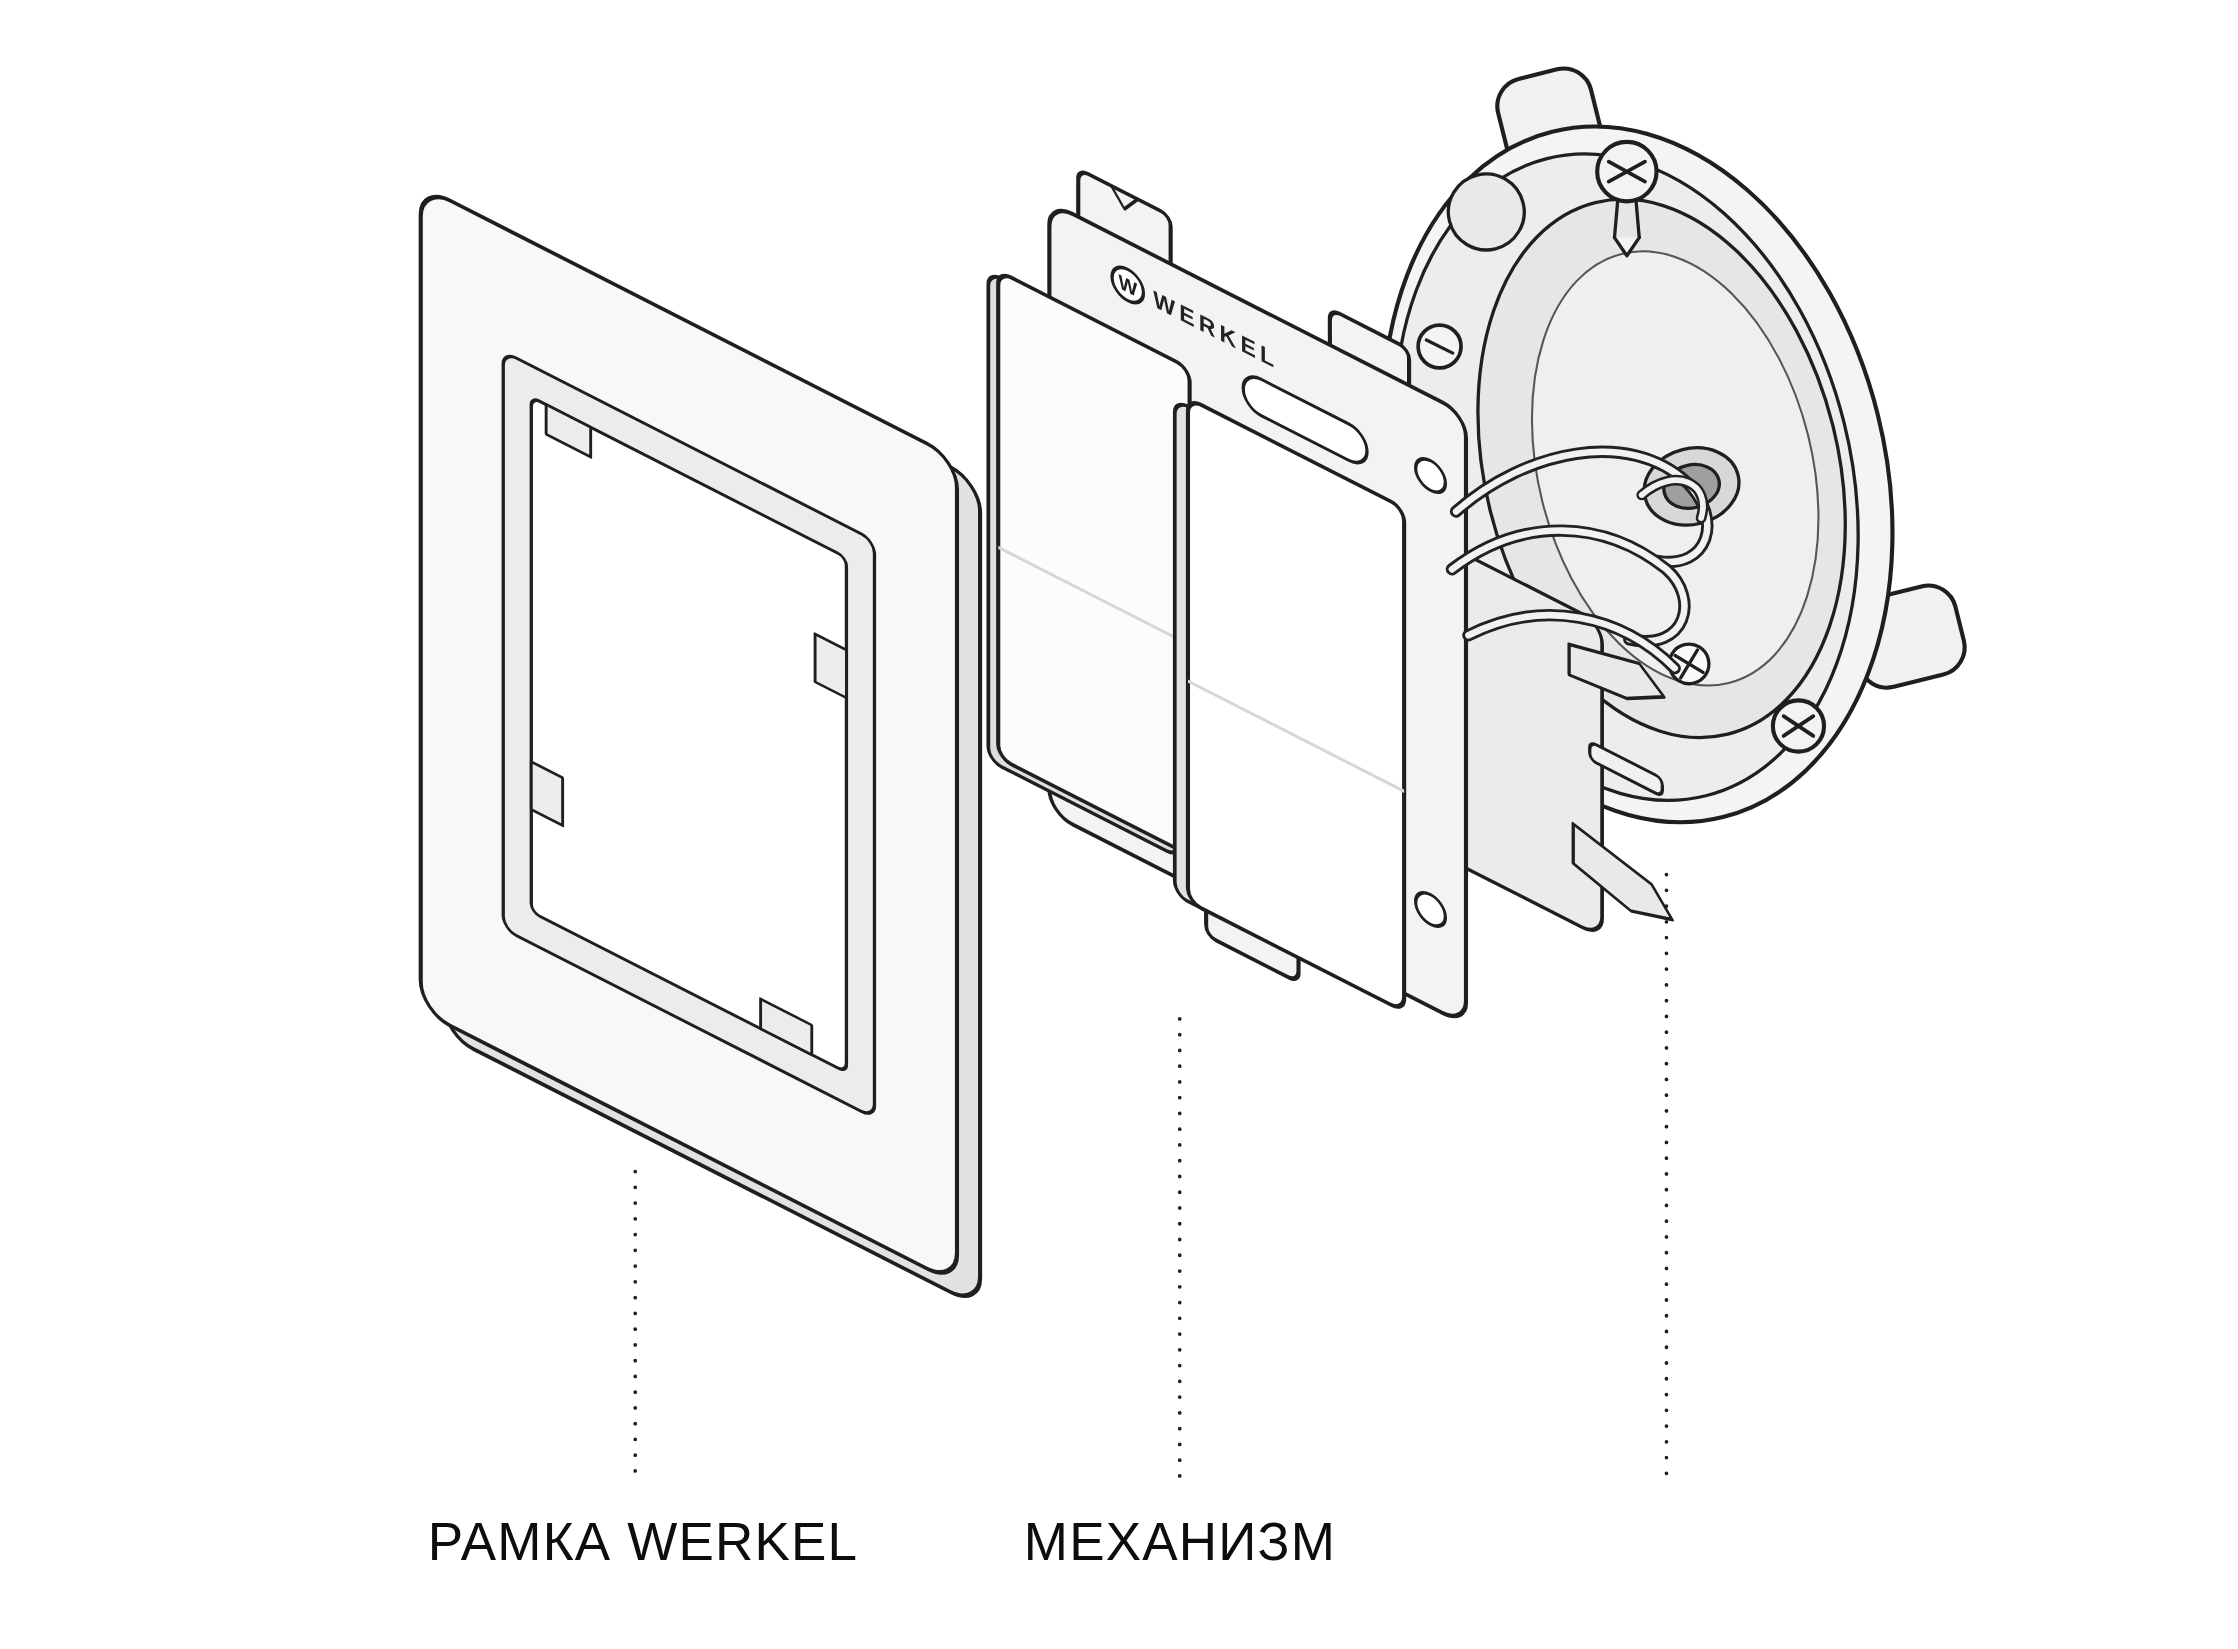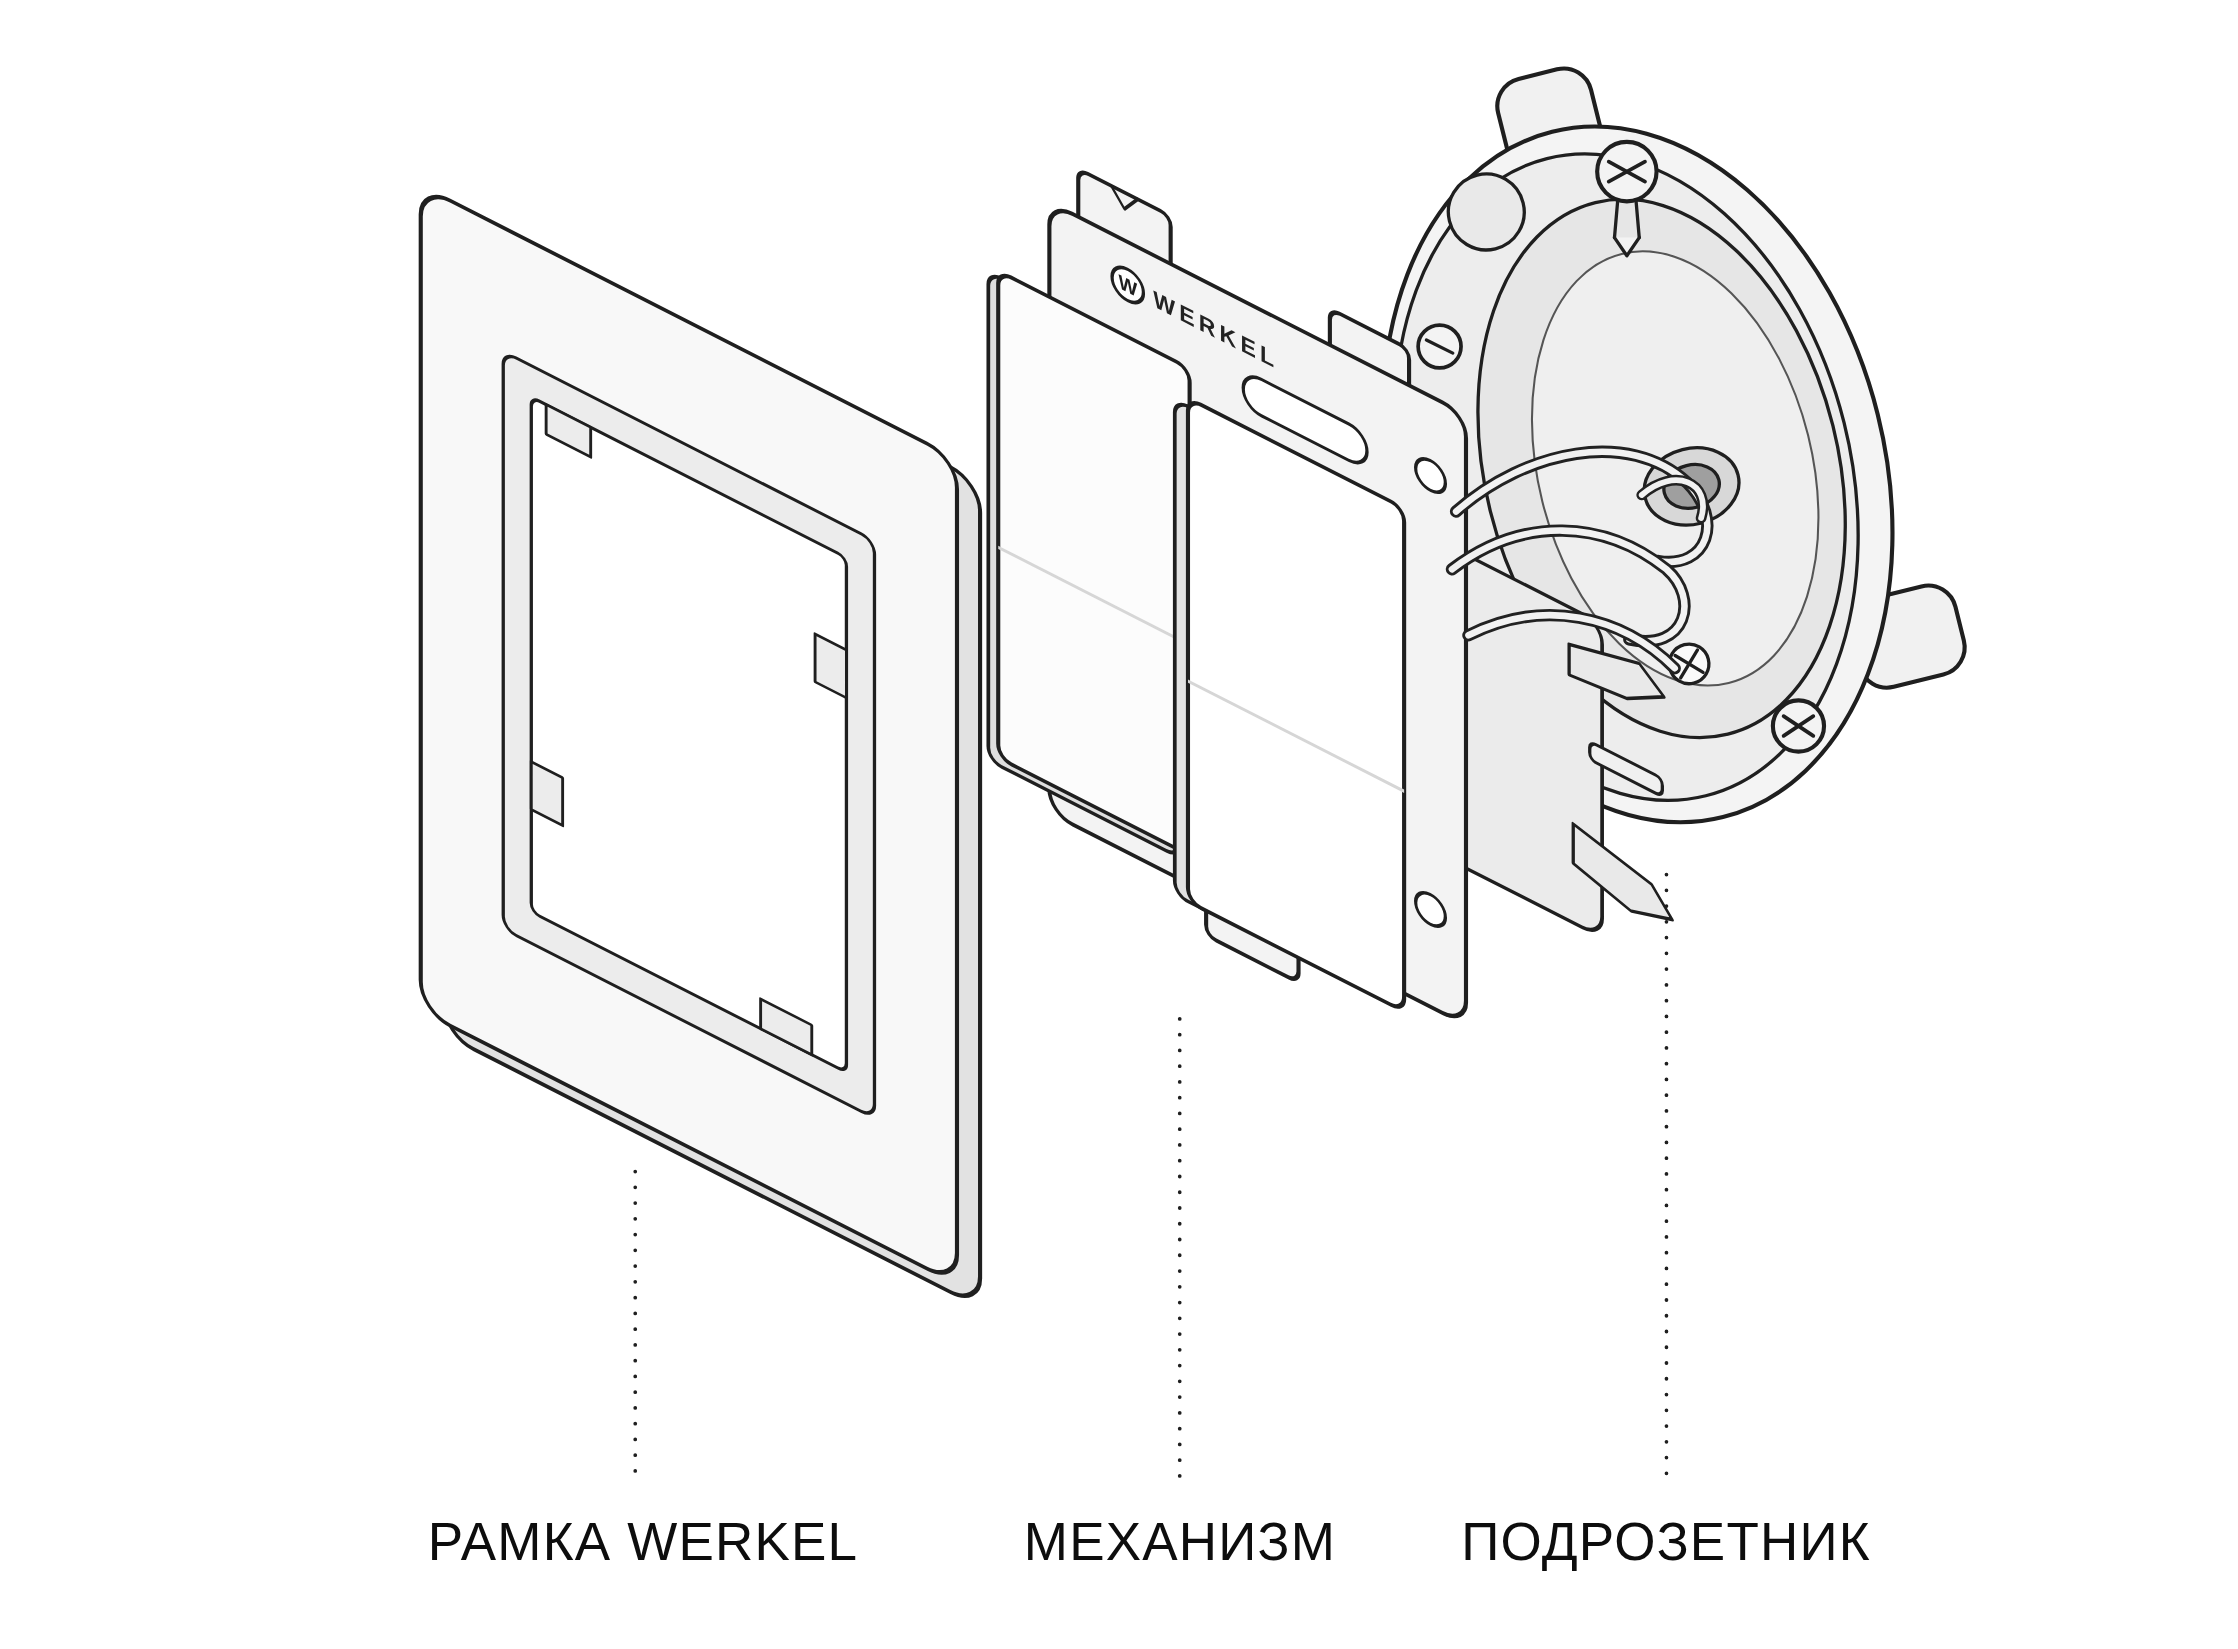--- a/index.html
+++ b/index.html
@@ -126,16 +126,15 @@
     <path d="M1990,600 C2030,565 2075,585 2062,628" stroke="#f2f2f2" stroke-width="7" stroke-linecap="round"></path>
   </g>
 
   <line x1="770" y1="1420" x2="770" y2="1795" stroke="#1f1f1f" stroke-width="4.5" stroke-linecap="round" stroke-dasharray="0.1 19"></line>
   <line x1="1430" y1="1235" x2="1430" y2="1795" stroke="#1f1f1f" stroke-width="4.5" stroke-linecap="round" stroke-dasharray="0.1 19"></line>
   <line x1="2020" y1="1060" x2="2020" y2="1795" stroke="#1f1f1f" stroke-width="4.5" stroke-linecap="round" stroke-dasharray="0.1 19"></line>
 </svg>
 
   <div class="part-label" style="left:1180px;top:1511px">МЕХАНИЗМ</div>
   <div class="part-label" style="left:643px;top:1511px">РАМКА WERKEL</div>
-  <div class="part-label" style="left:1666px;top:1511px">ПОДРОЗЕТНИК</div>
 
 </div>
 
 
 </body></html>

